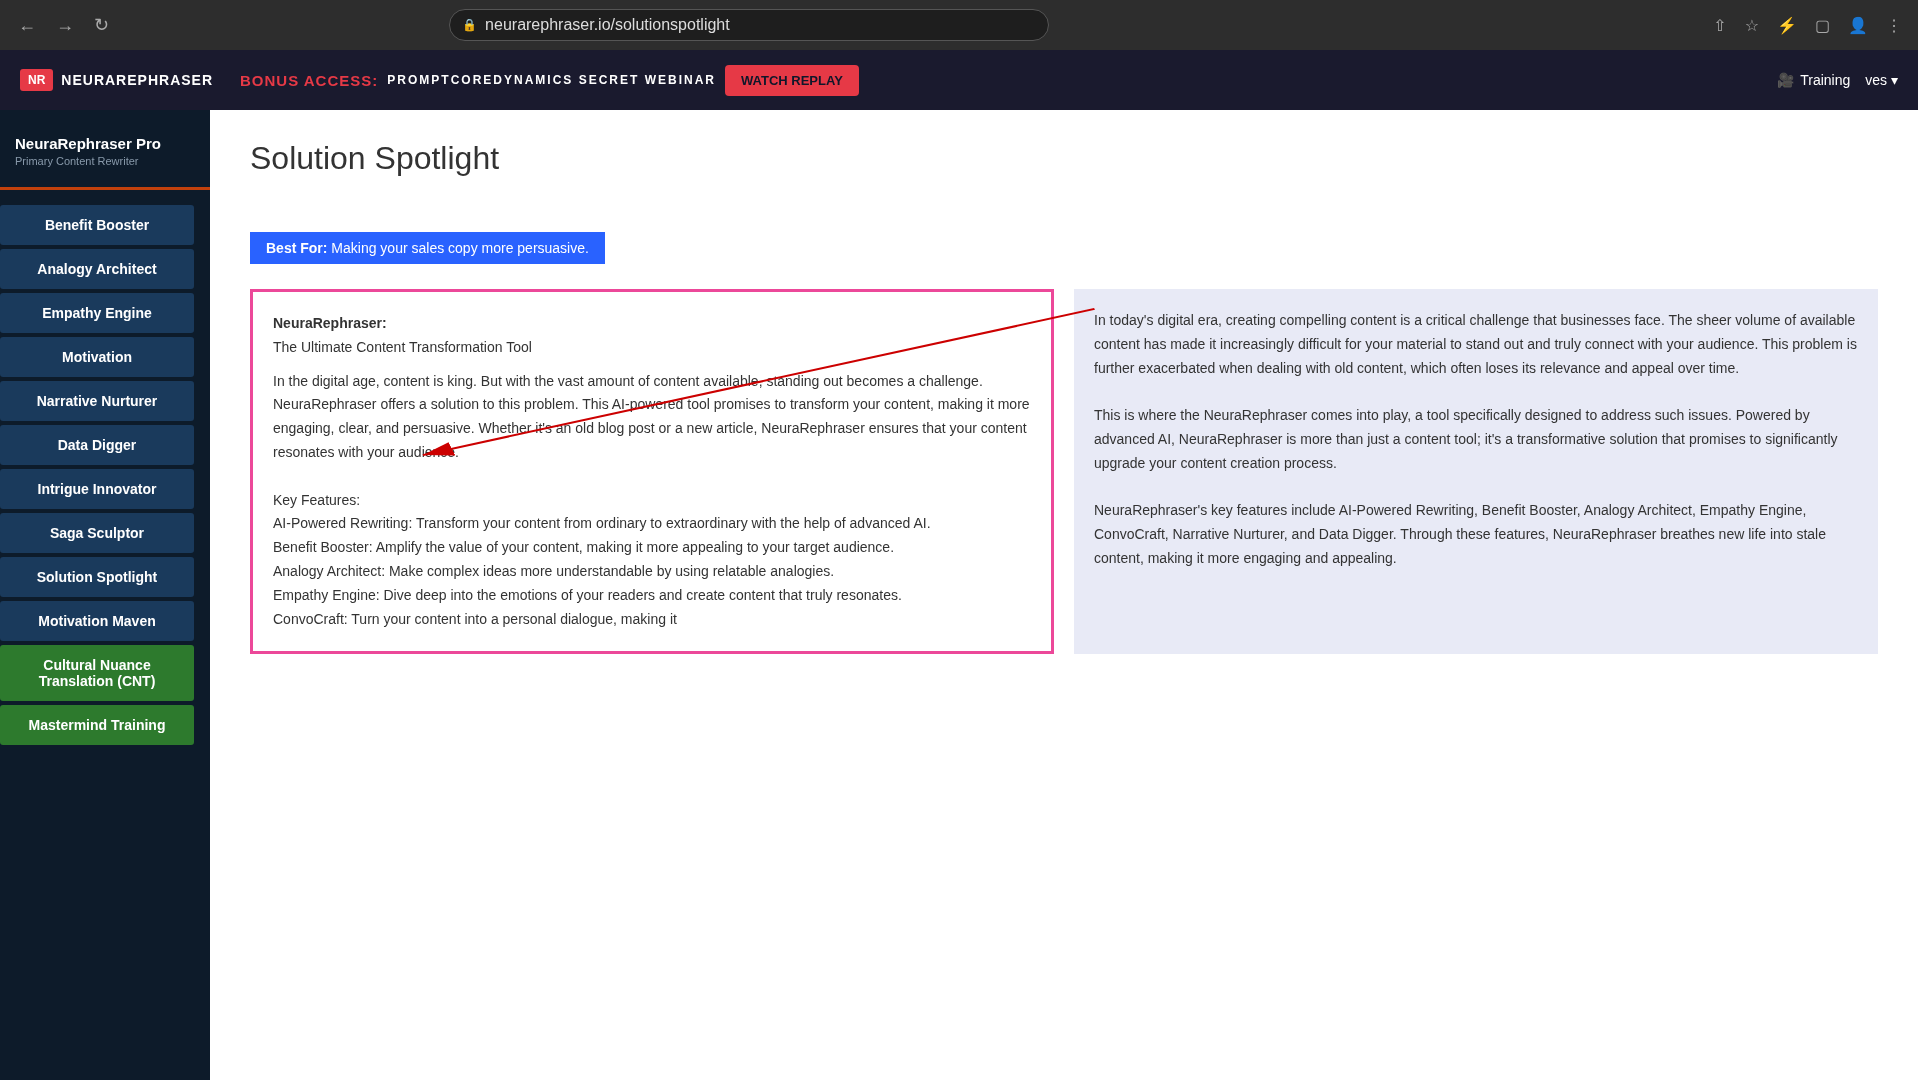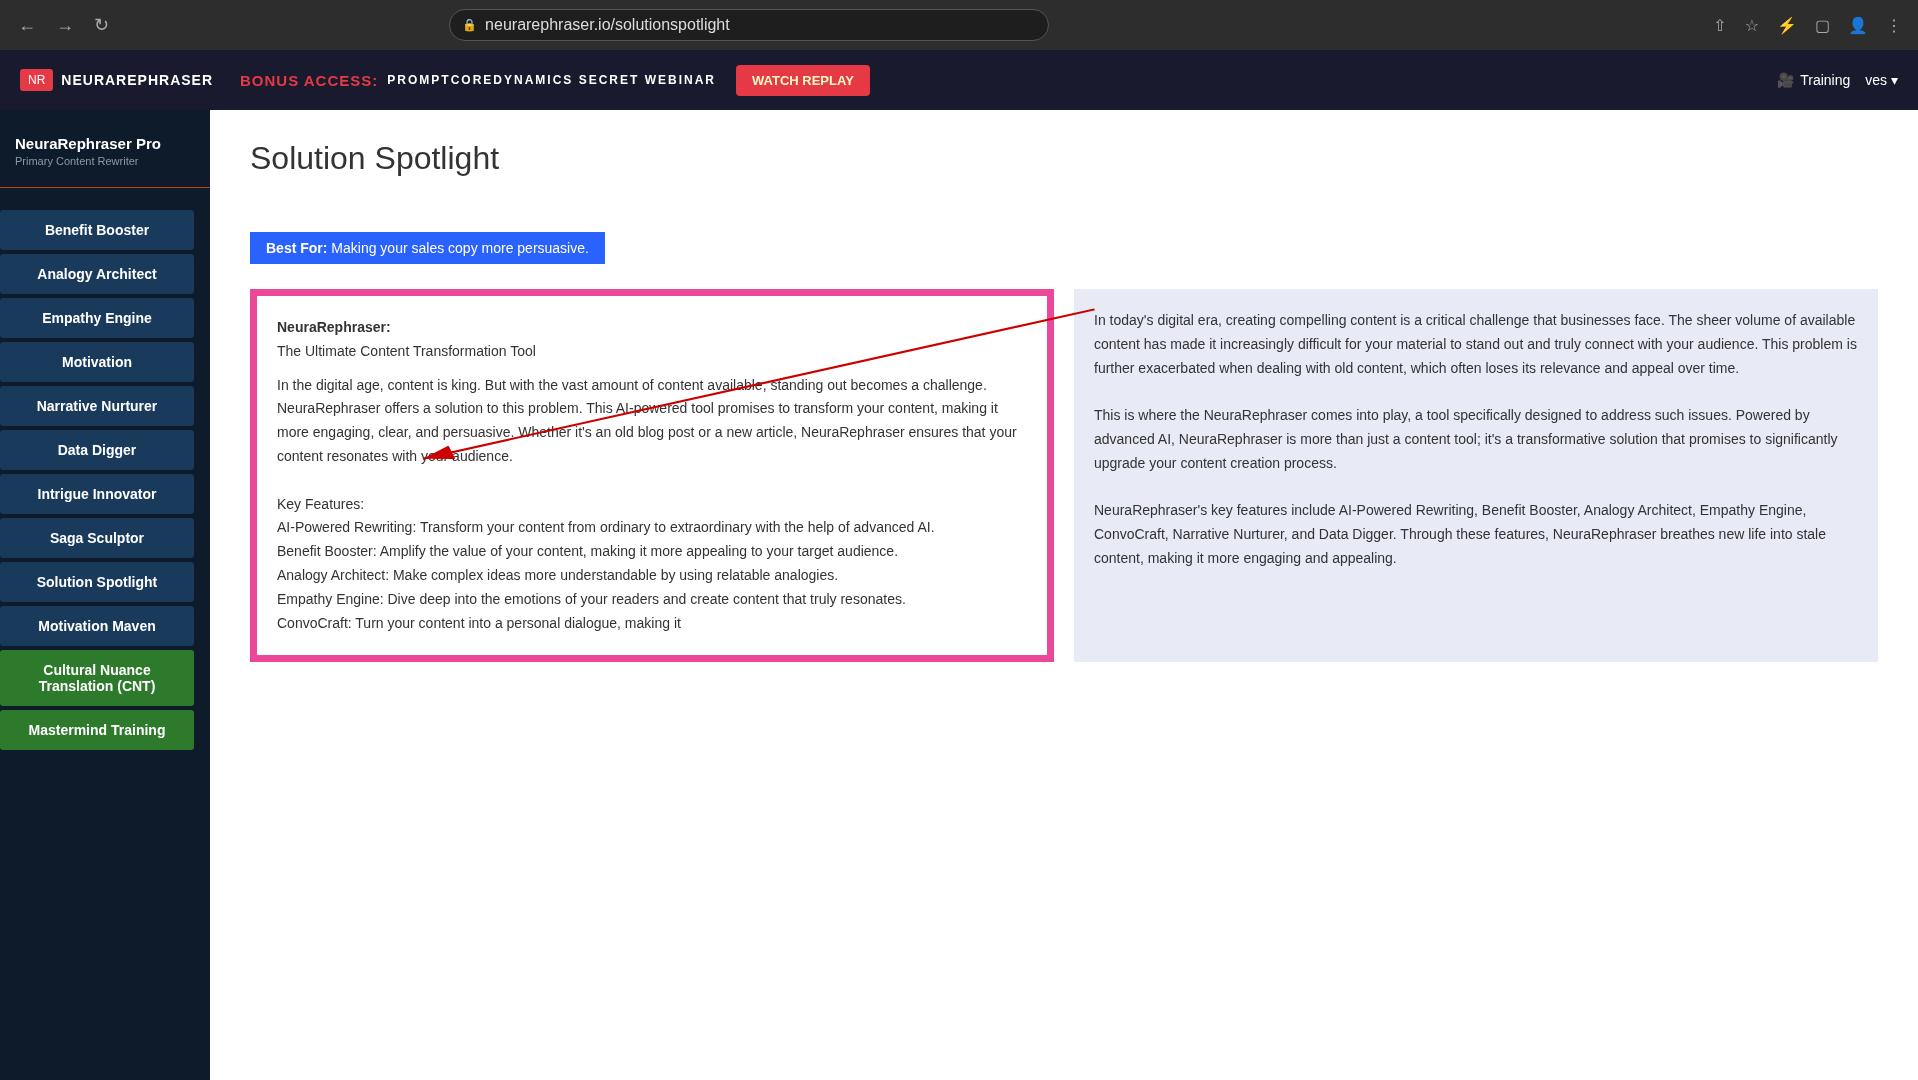--- a/index.html
+++ b/index.html
@@ -54,21 +54,21 @@
       display: flex;
       align-items: center;
       gap: 8px;
       min-width: 200px;
     }
     .logo-icon {
       background: #e63946;
       color: white;
       padding: 4px 8px;
       font-size: 12px;
-      font-weight: normal;
+      font-weight: bold;
       border-radius: 3px;
     }
     .logo-text {
       color: white;
       font-size: 14px;
       font-weight: bold;
       letter-spacing: 1px;
     }
     .header-banner {
       flex: 1;
@@ -83,28 +83,27 @@
       letter-spacing: 1px;
     }
     .webinar-text {
       color: white;
       font-size: 12px;
       font-weight: bold;
       letter-spacing: 2px;
     }
     .watch-replay-btn {
       background: #e63946;
-      color: #fef9c3;
+      color: #0f172a;
       border: none;
       padding: 8px 16px;
       font-size: 13px;
       font-weight: bold;
       border-radius: 4px;
       cursor: pointer;
-      margin-left: 11px;
     }
     .header-right {
       display: flex;
       align-items: center;
       gap: 15px;
       margin-left: auto;
     }
     .training-link {
       color: white;
       font-size: 14px;
@@ -132,22 +131,22 @@
     
     .sidebar {
       width: 210px;
       background: #0d1b2a;
       flex-shrink: 0;
       overflow-y: auto;
       padding: 10px 0;
     }
     .sidebar-header {
       padding: 15px 15px 20px;
-      border-bottom: 1px solid #c2410c;
-      margin-bottom: 22px;
+      border-bottom: 3px solid #c2410c;
+      margin-bottom: 15px;
     }
     .sidebar-app-title {
       color: white;
       font-size: 15px;
       font-weight: bold;
     }
     .sidebar-app-subtitle {
       color: #8899aa;
       font-size: 11px;
       margin-top: 3px;
@@ -195,21 +194,21 @@
     .best-for-label { font-weight: bold; }
 
     
     .two-col {
       display: grid;
       grid-template-columns: 1fr 1fr;
       gap: 20px;
     }
     .content-panel {
       background: white;
-      border: 7px solid #ec4899;
+      border: 3px solid #ec4899;
       padding: 20px;
       font-size: 14px;
       line-height: 1.7;
       color: #333;
     }
     .content-panel-right {
       background: #e8eaf6;
       border: none;
       padding: 20px;
       font-size: 14px;

